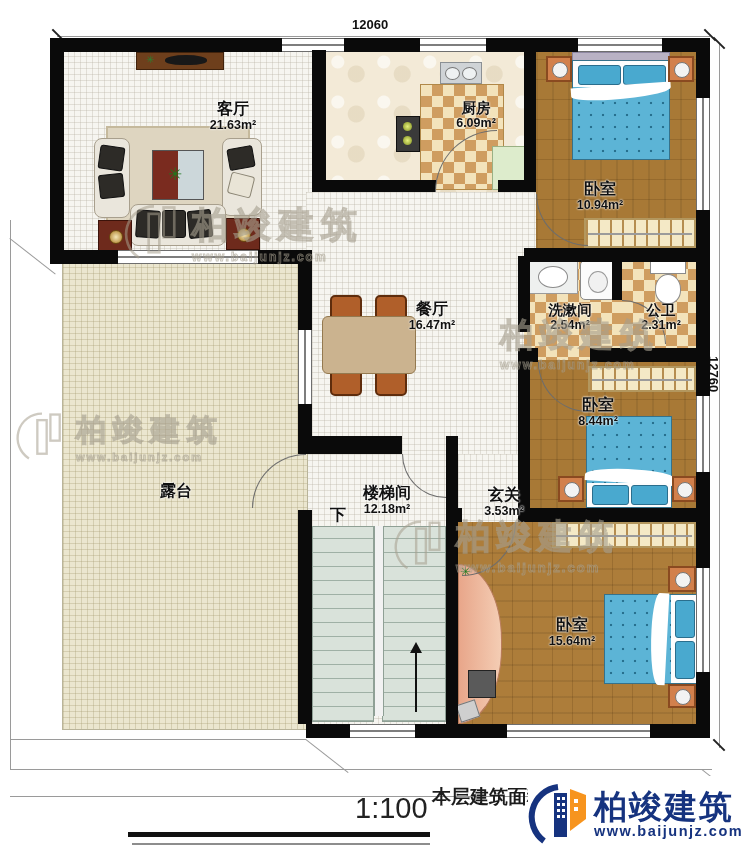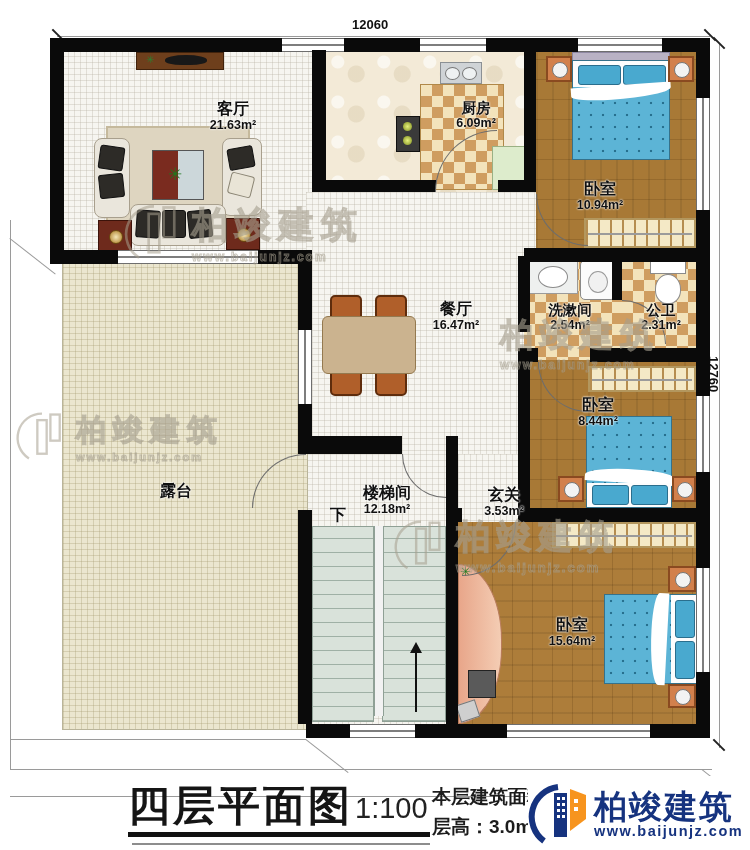--- a/index.html
+++ b/index.html
@@ -279,21 +279,21 @@
     <div class="rarea">21.63m²</div>
   </div>
   <div class="room-label small" style="left:476px;top:92px">
     <div class="rname">厨房</div>
     <div class="rarea">6.09m²</div>
   </div>
   <div class="room-label" style="left:600px;top:172px">
     <div class="rname">卧室</div>
     <div class="rarea">10.94m²</div>
   </div>
-  <div class="room-label" style="left:456px;top:292px">
+  <div class="room-label" style="left:432px;top:292px">
     <div class="rname">餐厅</div>
     <div class="rarea">16.47m²</div>
   </div>
   <div class="room-label small" style="left:570px;top:294px">
     <div class="rname">洗漱间</div>
     <div class="rarea">2.54m²</div>
   </div>
   <div class="room-label small" style="left:661px;top:294px">
     <div class="rname">公卫</div>
     <div class="rarea">2.31m²</div>
@@ -360,26 +360,24 @@
           <rect x="25" y="13" width="10" height="36"></rect>
           <rect x="39" y="7" width="10" height="28"></rect>
       </g>
     </svg>
     <div>
       <div class="wm-brand" style="font-size:34px">柏竣建筑</div>
       <div class="wm-url" style="font-size:13px">www.baijunjz.com</div>
     </div>
   </div>
 
-  <div class="title-main" style="left:128px;top:770px">四层平面图</div>
   <div class="title-scale" style="left:355px;top:784px">1:100</div>
   <div class="abs" style="left:128px;top:824px;width:302px;height:5px;background:#111"></div>
   <div class="abs" style="left:132px;top:835px;width:298px;height:2px;background:#8d8d8d"></div>
   <div class="info" style="left:432px;top:776px;width:300px;white-space:nowrap">本层建筑面积：122.63m²</div>
-  <div class="info" style="left:432px;top:806px">层高：3.0m</div>
 
   <div class="abs" style="left:528px;top:768px;width:220px;height:76px;background:#fff;display:flex;align-items:center;gap:4px">
     <svg width="62" height="70" viewBox="0 0 62 70">
       <path d="M16 62 A30 30 0 0 1 30 8" fill="none" stroke="#16337f" stroke-width="6"></path>
       <rect x="26" y="14" width="13" height="44" fill="#16337f"></rect>
       <g fill="#fff">
         <rect x="29" y="18" width="3" height="3"></rect>
           <rect x="34" y="18" width="3" height="3"></rect>
         <rect x="29" y="24" width="3" height="3"></rect>
           <rect x="34" y="24" width="3" height="3"></rect>

